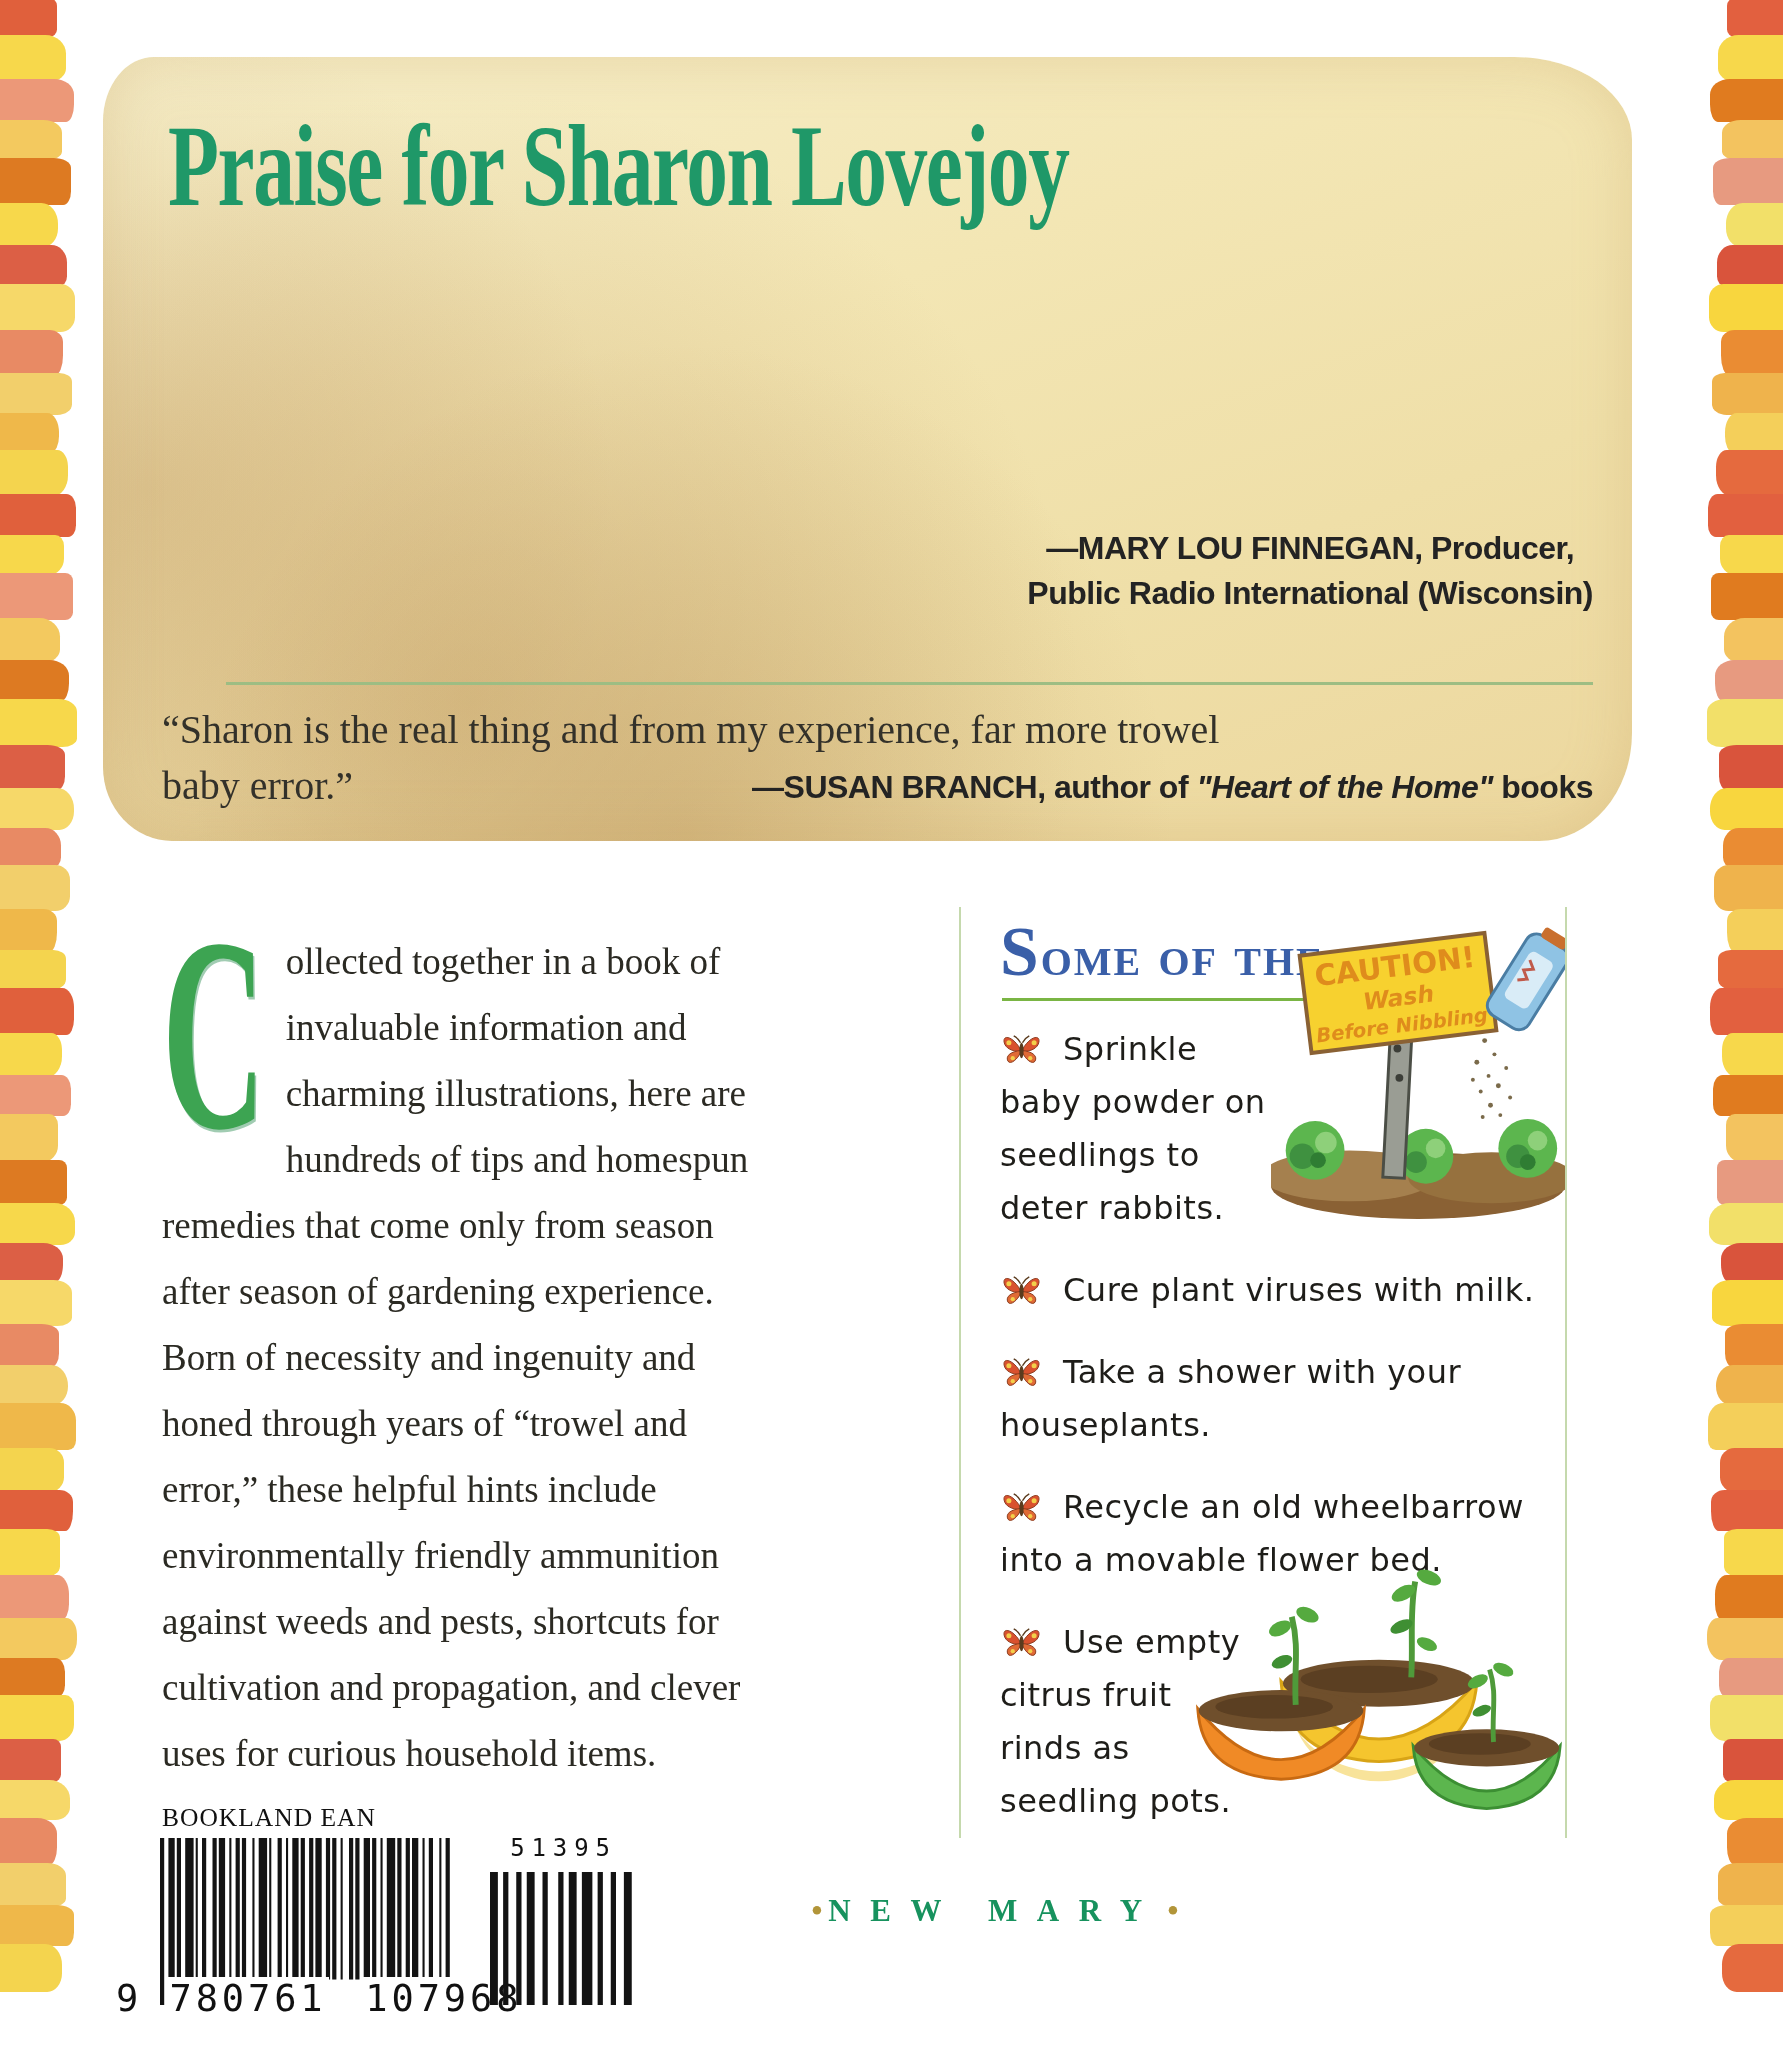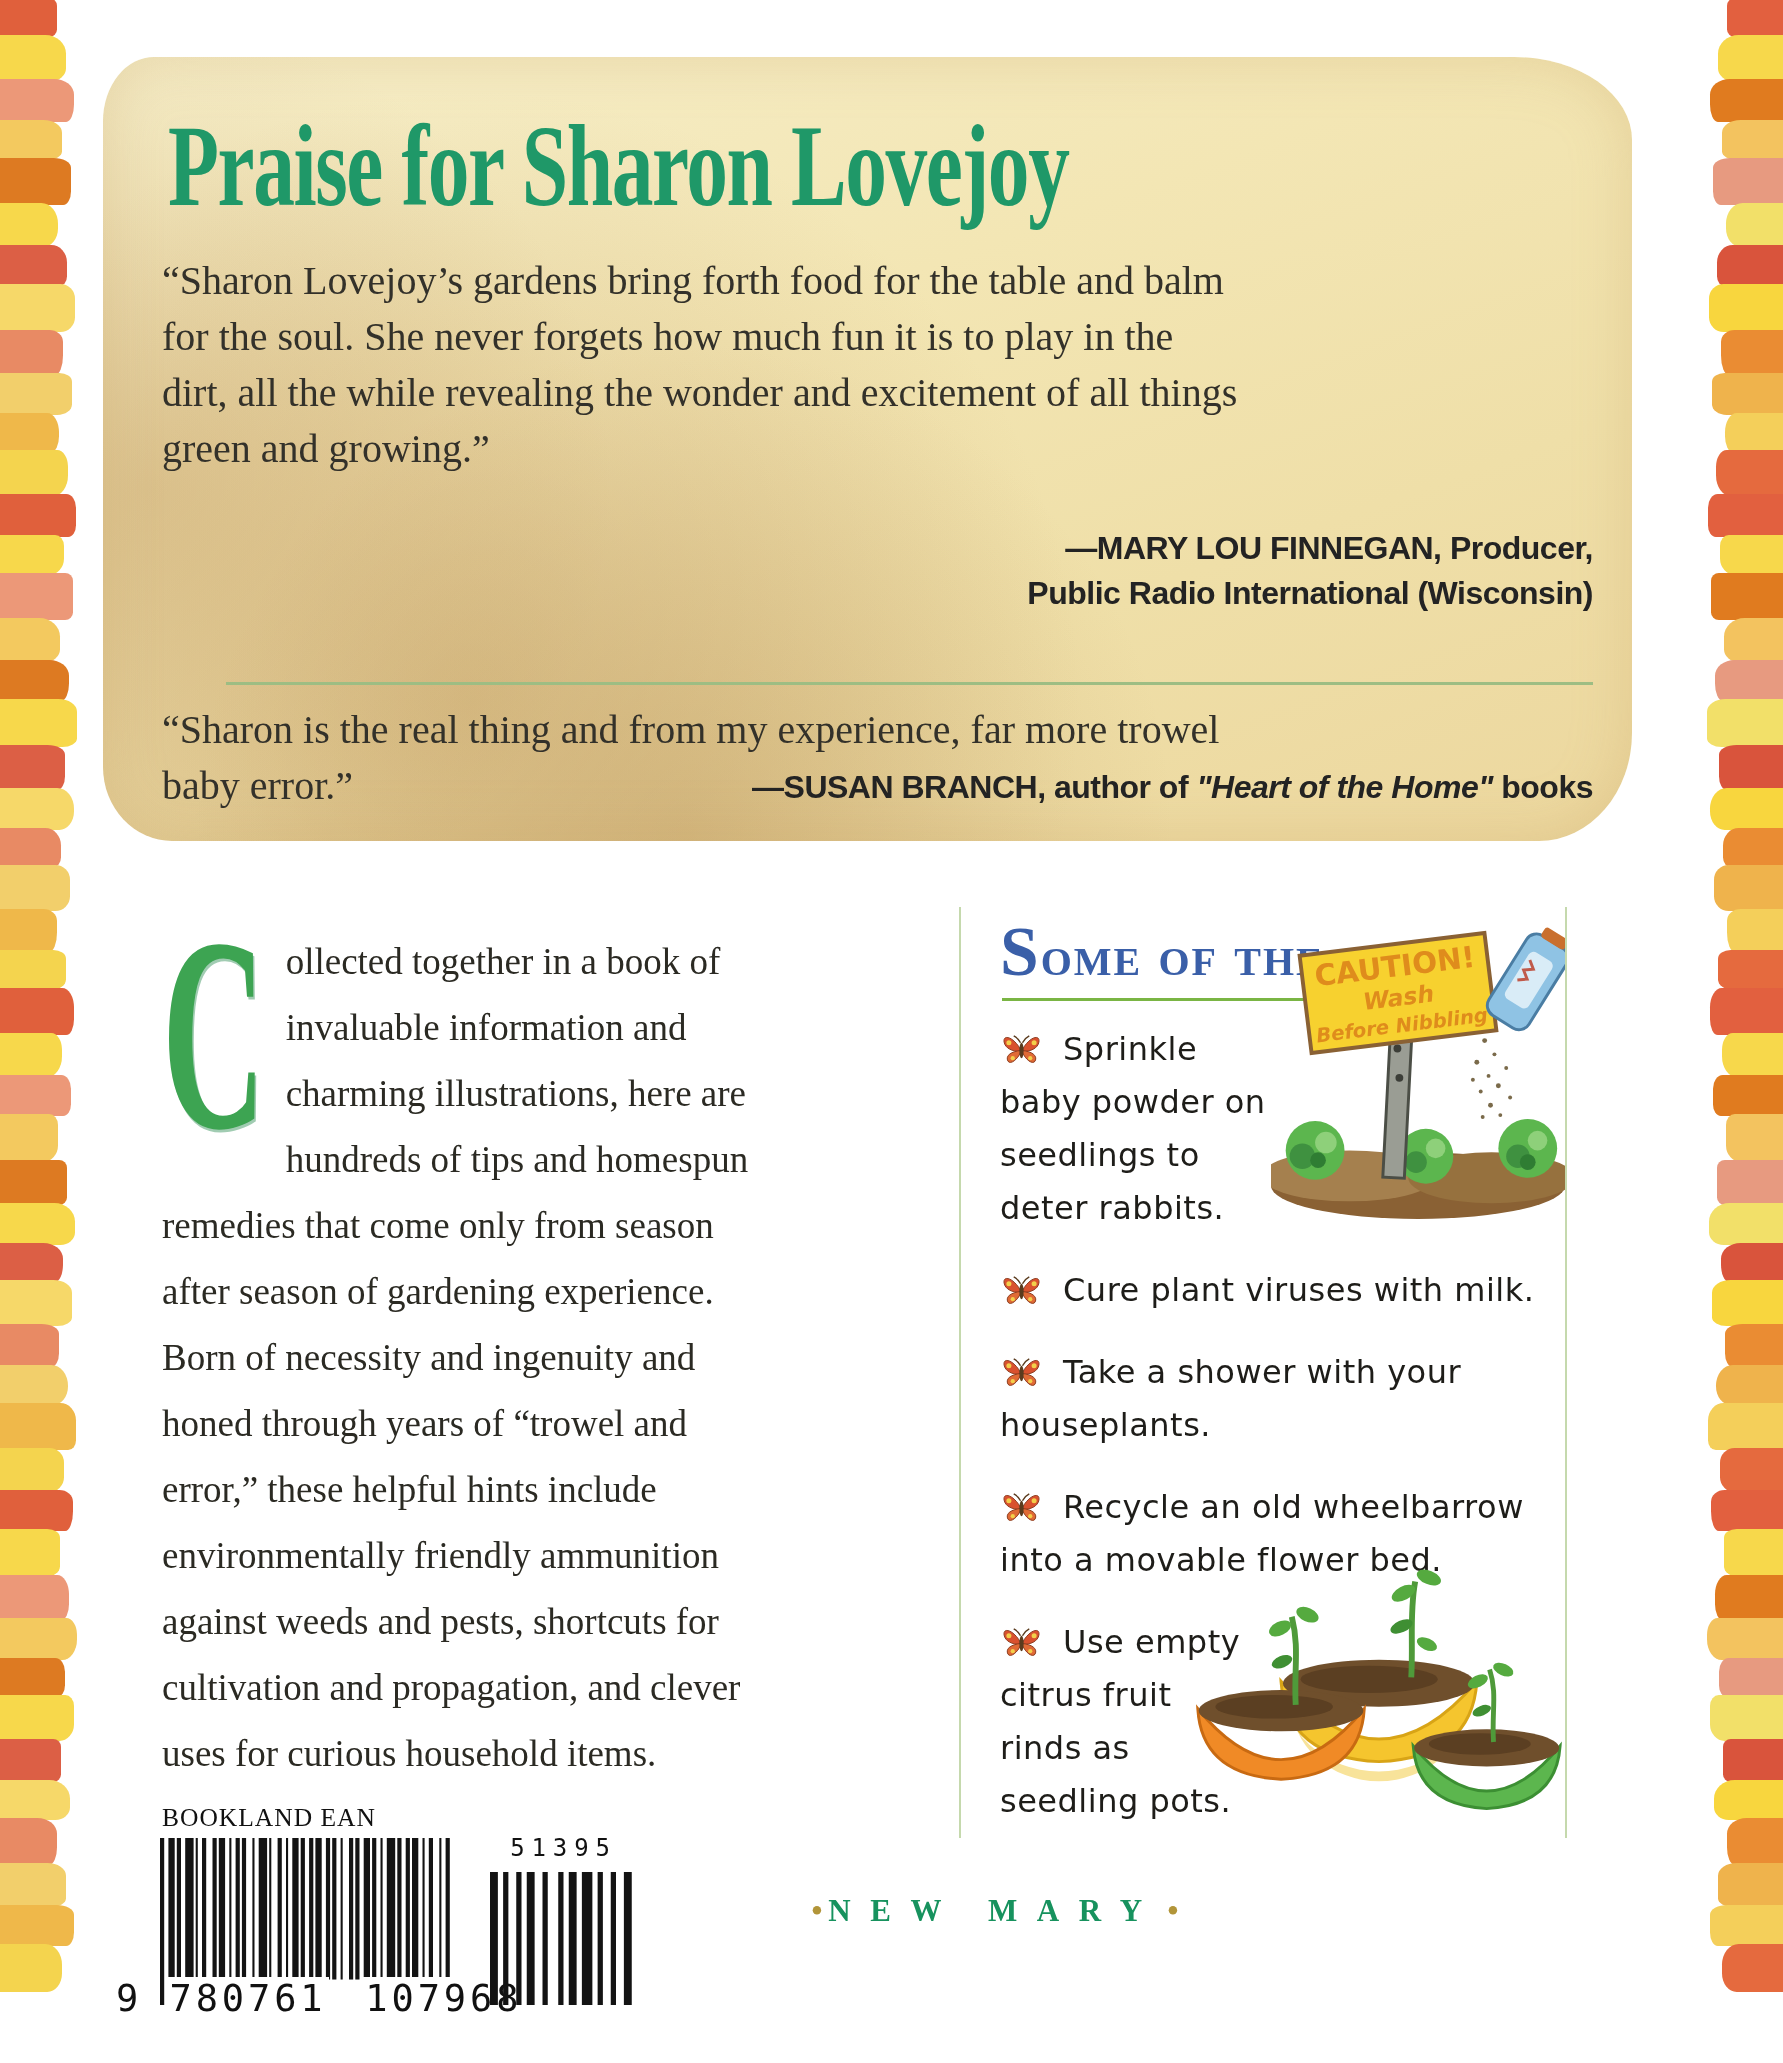--- a/index.html
+++ b/index.html
@@ -20,21 +20,21 @@
            radial-gradient(circle at 3% 55%, rgba(186,143,84,.35), rgba(186,143,84,0) 30%),
            linear-gradient(160deg,#f6eec9 0%,#f3e6b4 38%,#efdfa8 68%,#ecd79e 100%);
          border-radius:51px 118px 93px 69px / 64px 83px 108px 74px;
          box-shadow:inset 0 0 59px rgba(195,155,90,.28);}
   .praise-title{position:absolute;left:65px;top:43px;white-space:nowrap;
          font-weight:bold;font-size:116px;color:#1f9868;letter-spacing:-2px;
          transform:scaleX(.72);transform-origin:left center;}
   .quote{position:absolute;font-size:40px;line-height:56px;color:#33312a;white-space:pre-line;}
   .q1{left:59px;top:196px;width:1127px;}
   .q2{left:59px;top:645px;width:1441px;}
-  .attr{position:absolute;text-align:right;font-family:"Liberation Sans",sans-serif;
+  .attr{position:absolute;text-align:center;font-family:"Liberation Sans",sans-serif;
         font-weight:bold;font-size:32px;line-height:45px;color:#232323;letter-spacing:-0.5px;}
   .attr1{right:39px;top:469px;}
   .attr2{right:39px;top:708px;text-align:right;}
   .attr2 .bk{font-style:italic;}
   .rule{position:absolute;left:123px;top:625px;width:1367px;height:2.9px;background:#9dbd83;}
 
   
   .desc{position:absolute;left:162px;top:863px;width:642px;font-size:37px;line-height:66px;
         color:#2b2a23;white-space:pre-line;}
   .dropcap{float:left;width:110px;height:196px;margin:7.8px 13.7px 0 0;font-weight:bold;
@@ -181,24 +181,20 @@
       <div class="stroke" style="background: rgb(217, 84, 60); height: 43px; width: 61px; border-radius: 7.8px 0px 0px 7.8px;"></div>
       <div class="stroke" style="background: rgb(248, 214, 62); height: 40px; width: 70px; border-radius: 20.6px 0px 0px 14.7px / 18.6px 0px 0px 12.7px;"></div>
       <div class="stroke" style="background: rgb(234, 140, 51); height: 47px; width: 57px; border-radius: 19.6px 0px 0px 7.8px / 15.7px 0px 0px 17.6px;"></div>
       <div class="stroke" style="background: rgb(239, 179, 76); height: 44px; width: 66px; border-radius: 18.6px 0px 0px 14.7px / 12.7px 0px 0px 8.8px;"></div>
       <div class="stroke" style="background: rgb(244, 207, 90); height: 41px; width: 74px; border-radius: 17.6px 0px 0px 7.8px / 9.8px 0px 0px 13.7px;"></div>
       <div class="stroke" style="background: rgb(229, 106, 62); height: 48px; width: 62px; border-radius: 16.7px 0px 0px 14.7px / 20.6px 0px 0px 18.6px;"></div>
     </div>
 
   <div class="panel">
     <div class="praise-title">Praise for Sharon Lovejoy</div>
-    <div class="quote q1">“Sharon Lovejoy’s gardens bring forth food for the table and balm
-for the soul. She never forgets how much fun it is to play in the
-dirt, all the while revealing the wonder and excitement of all things
-green and growing.”</div>
     <div class="attr attr1">
       <span>—MARY LOU FINNEGAN, Producer,</span><br>
       <span>Public Radio International (Wisconsin)</span>
     </div>
     <div class="rule"></div>
     <div class="quote q2">“Sharon is the real thing and from my experience, far more trowel
 baby error.”</div>
     <div class="attr attr2">
       <span>—SUSAN BRANCH, author of </span><span class="bk">"Heart of the Home"</span><span> books</span>
     </div>

